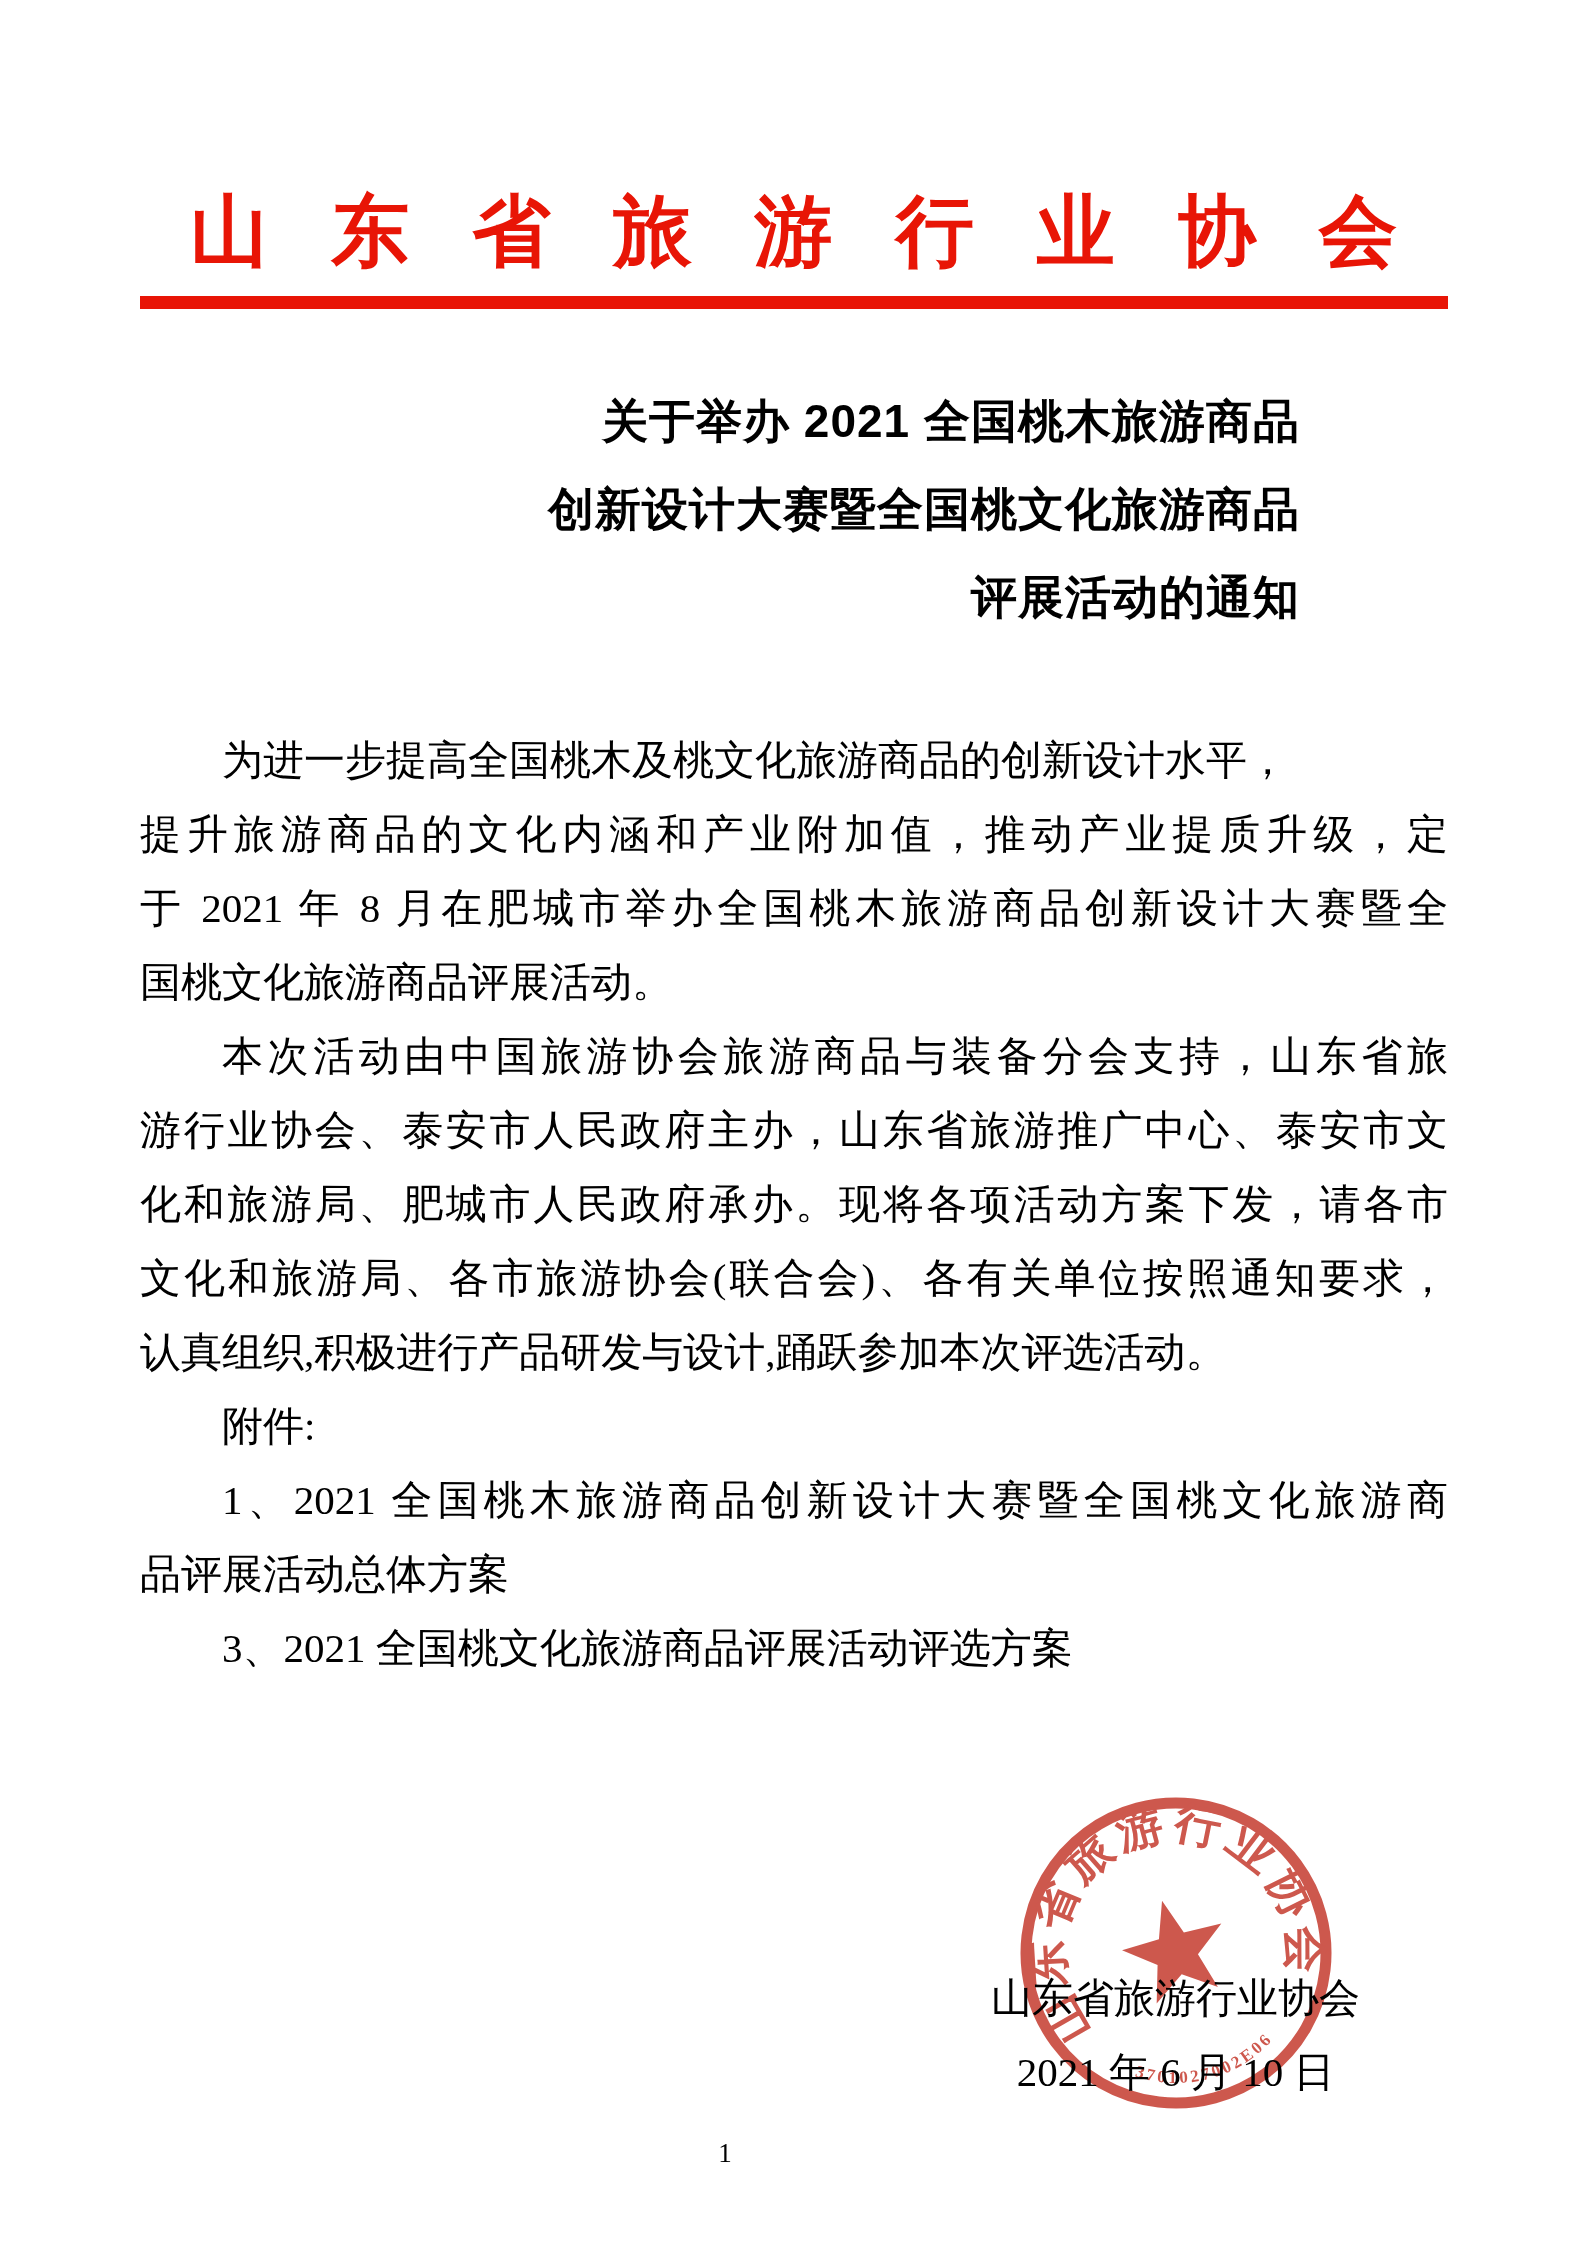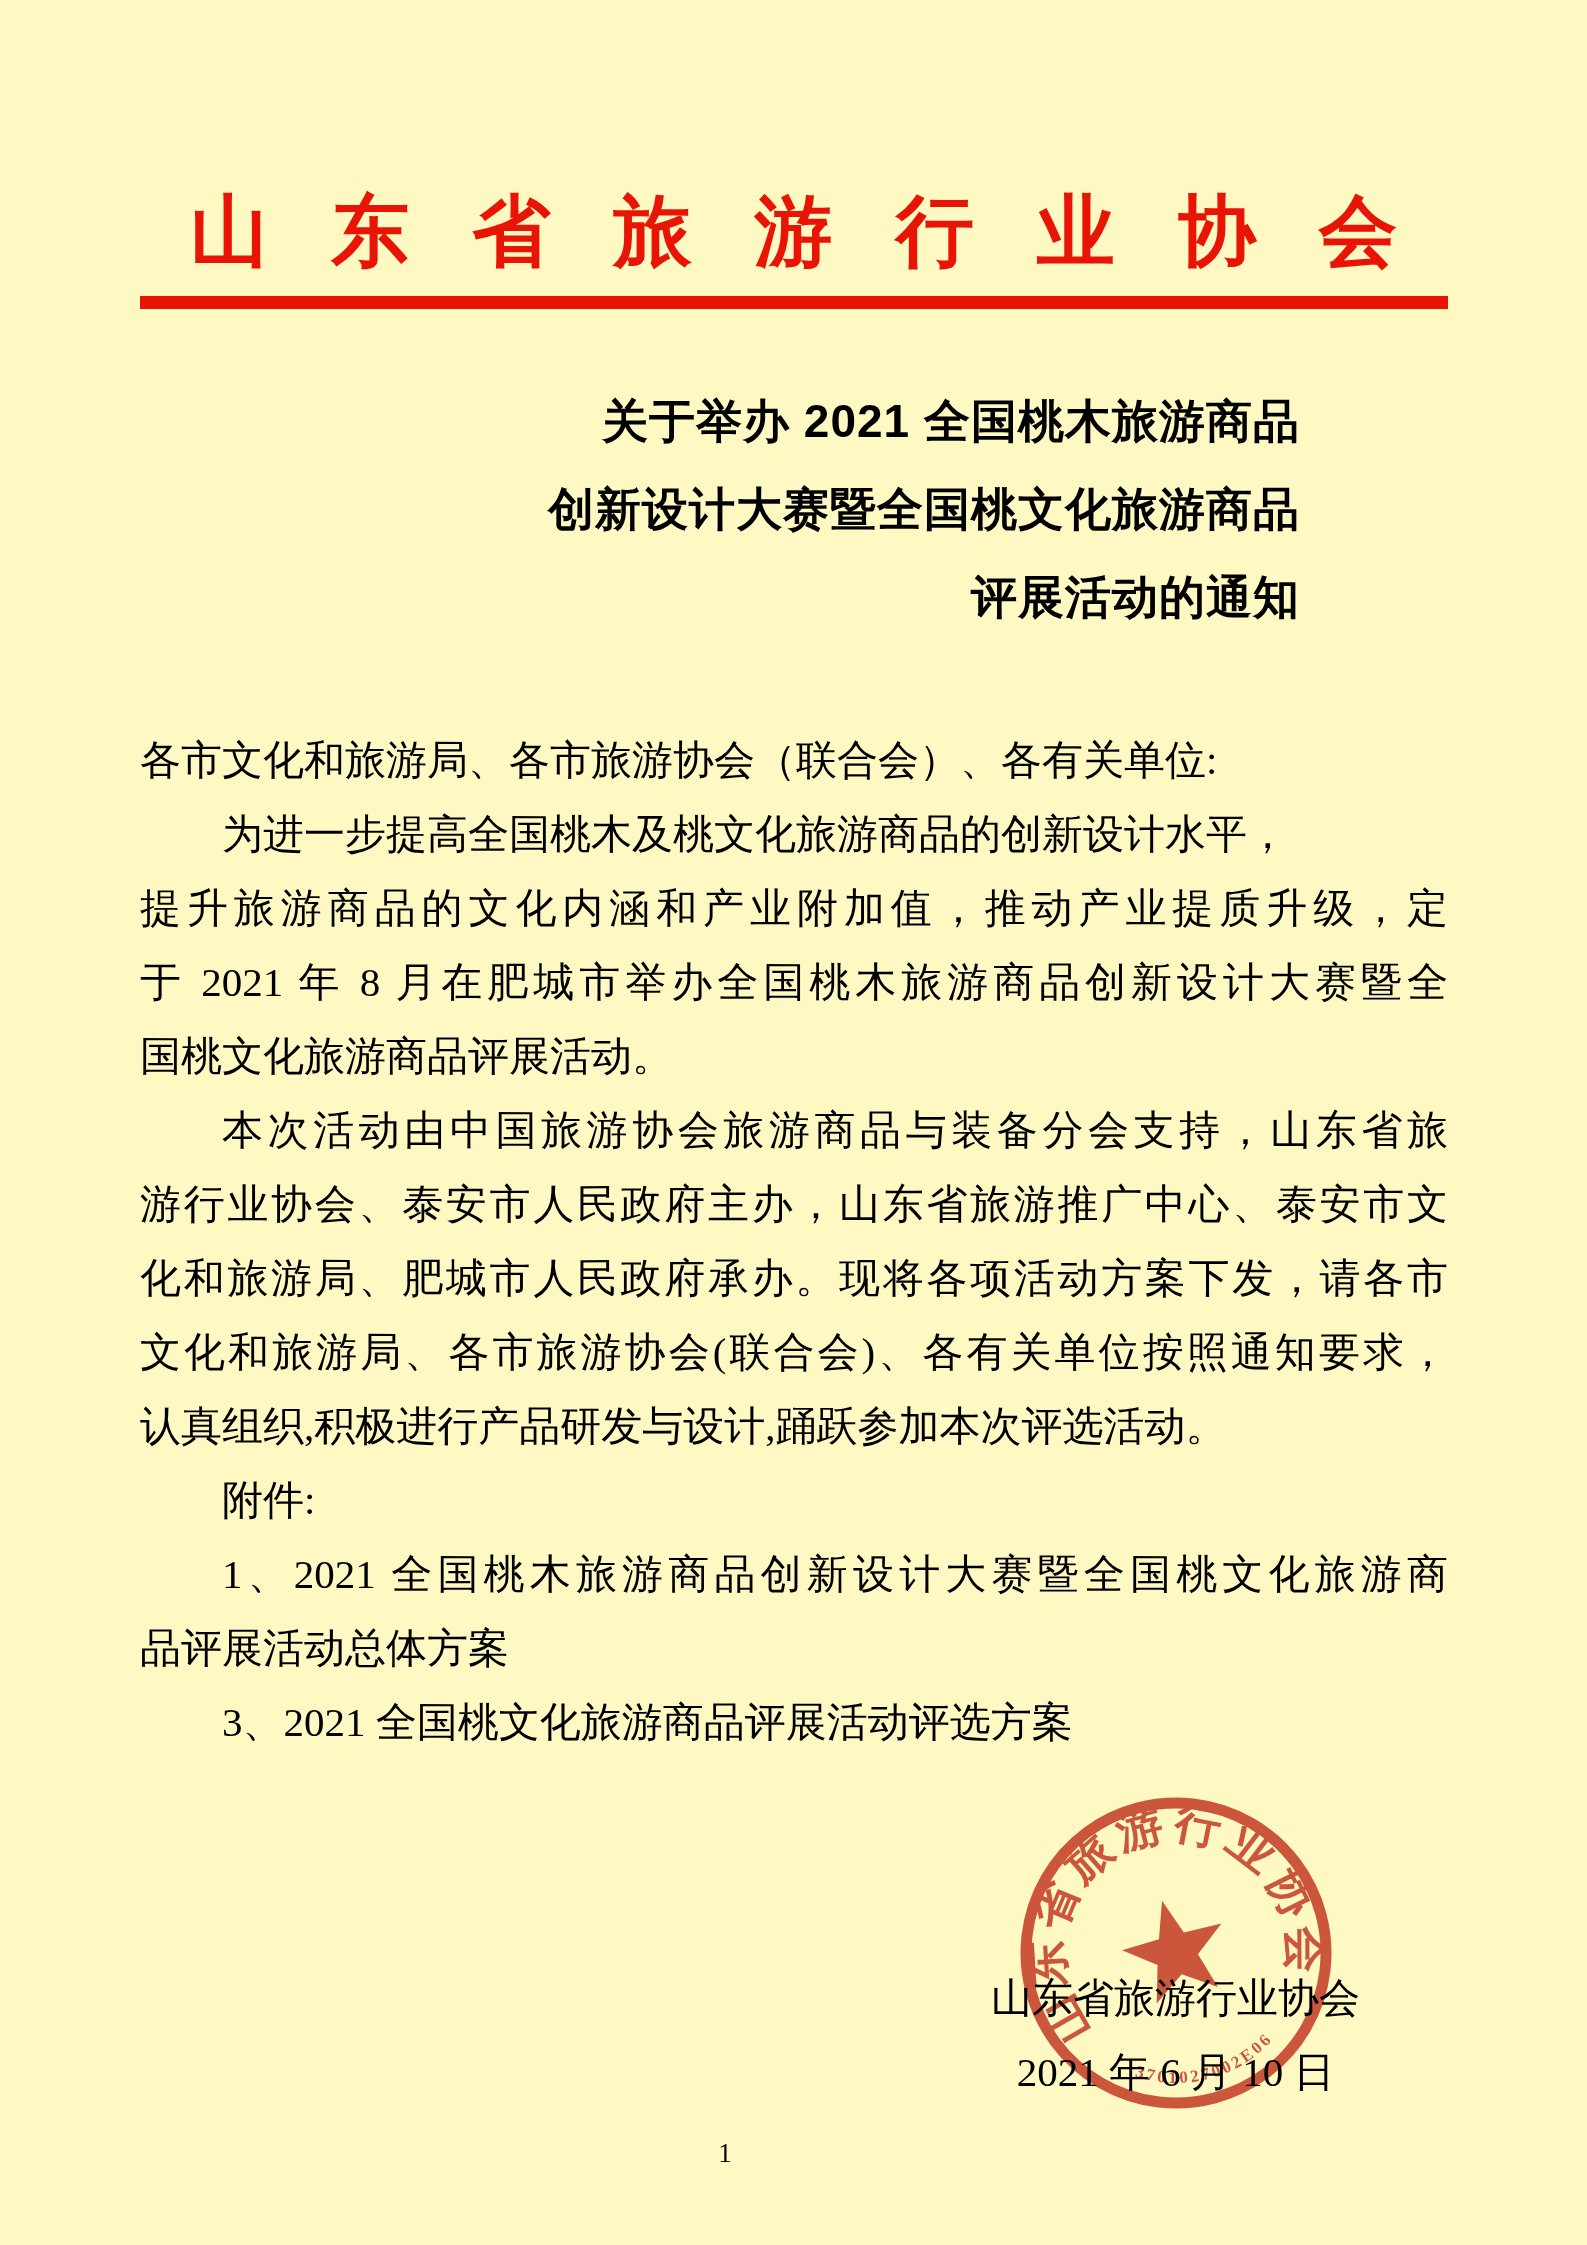--- a/index.html
+++ b/index.html
@@ -1,20 +1,20 @@
 <!DOCTYPE html>
 <html style="--header_red: #e81506; --stamp_red: #c53a2e;"><head>
 <meta charset="utf-8">
 <style>
   html,body{margin:0;padding:0;background:#888;}
   .page{
     position:relative;
     width:1587px;height:2245px;
     margin:0 auto;
-    background:#fef9c3;
+    background:#ffffff;
     overflow:hidden;
     color:#000;
     font-family:"Liberation Serif","DejaVu Serif",serif;
   }
   
   .org-title{
     position:absolute;top:185px;left:190px;width:1207px;
     font-size:78px;line-height:1.2;font-weight:bold;
     color:var(--header_red,#e81506);
     text-align:justify;text-align-last:justify;
@@ -71,21 +71,20 @@
 
   <div class="red-rule"></div>
 
   <div class="doc-title">
     <div>关于举办 2021 全国桃木旅游商品</div>
     <div>创新设计大赛暨全国桃文化旅游商品</div>
     <div>评展活动的通知</div>
   </div>
 
   <div class="body-text">
-    <div class="line">各市文化和旅游局、各市旅游协会（联合会）、各有关单位:</div>
     <div class="line indent">为进一步提高全国桃木及桃文化旅游商品的创新设计水平，</div>
     <div class="line j">提升旅游商品的文化内涵和产业附加值，推动产业提质升级，定</div>
     <div class="line j">于 2021 年 8 月在肥城市举办全国桃木旅游商品创新设计大赛暨全</div>
     <div class="line">国桃文化旅游商品评展活动。</div>
     <div class="line indent j">本次活动由中国旅游协会旅游商品与装备分会支持，山东省旅</div>
     <div class="line j">游行业协会、泰安市人民政府主办，山东省旅游推广中心、泰安市文</div>
     <div class="line j">化和旅游局、肥城市人民政府承办。现将各项活动方案下发，请各市</div>
     <div class="line j">文化和旅游局、各市旅游协会(联合会)、各有关单位按照通知要求，</div>
     <div class="line">认真组织,积极进行产品研发与设计,踊跃参加本次评选活动。</div>
     <div class="line indent">附件:</div>

